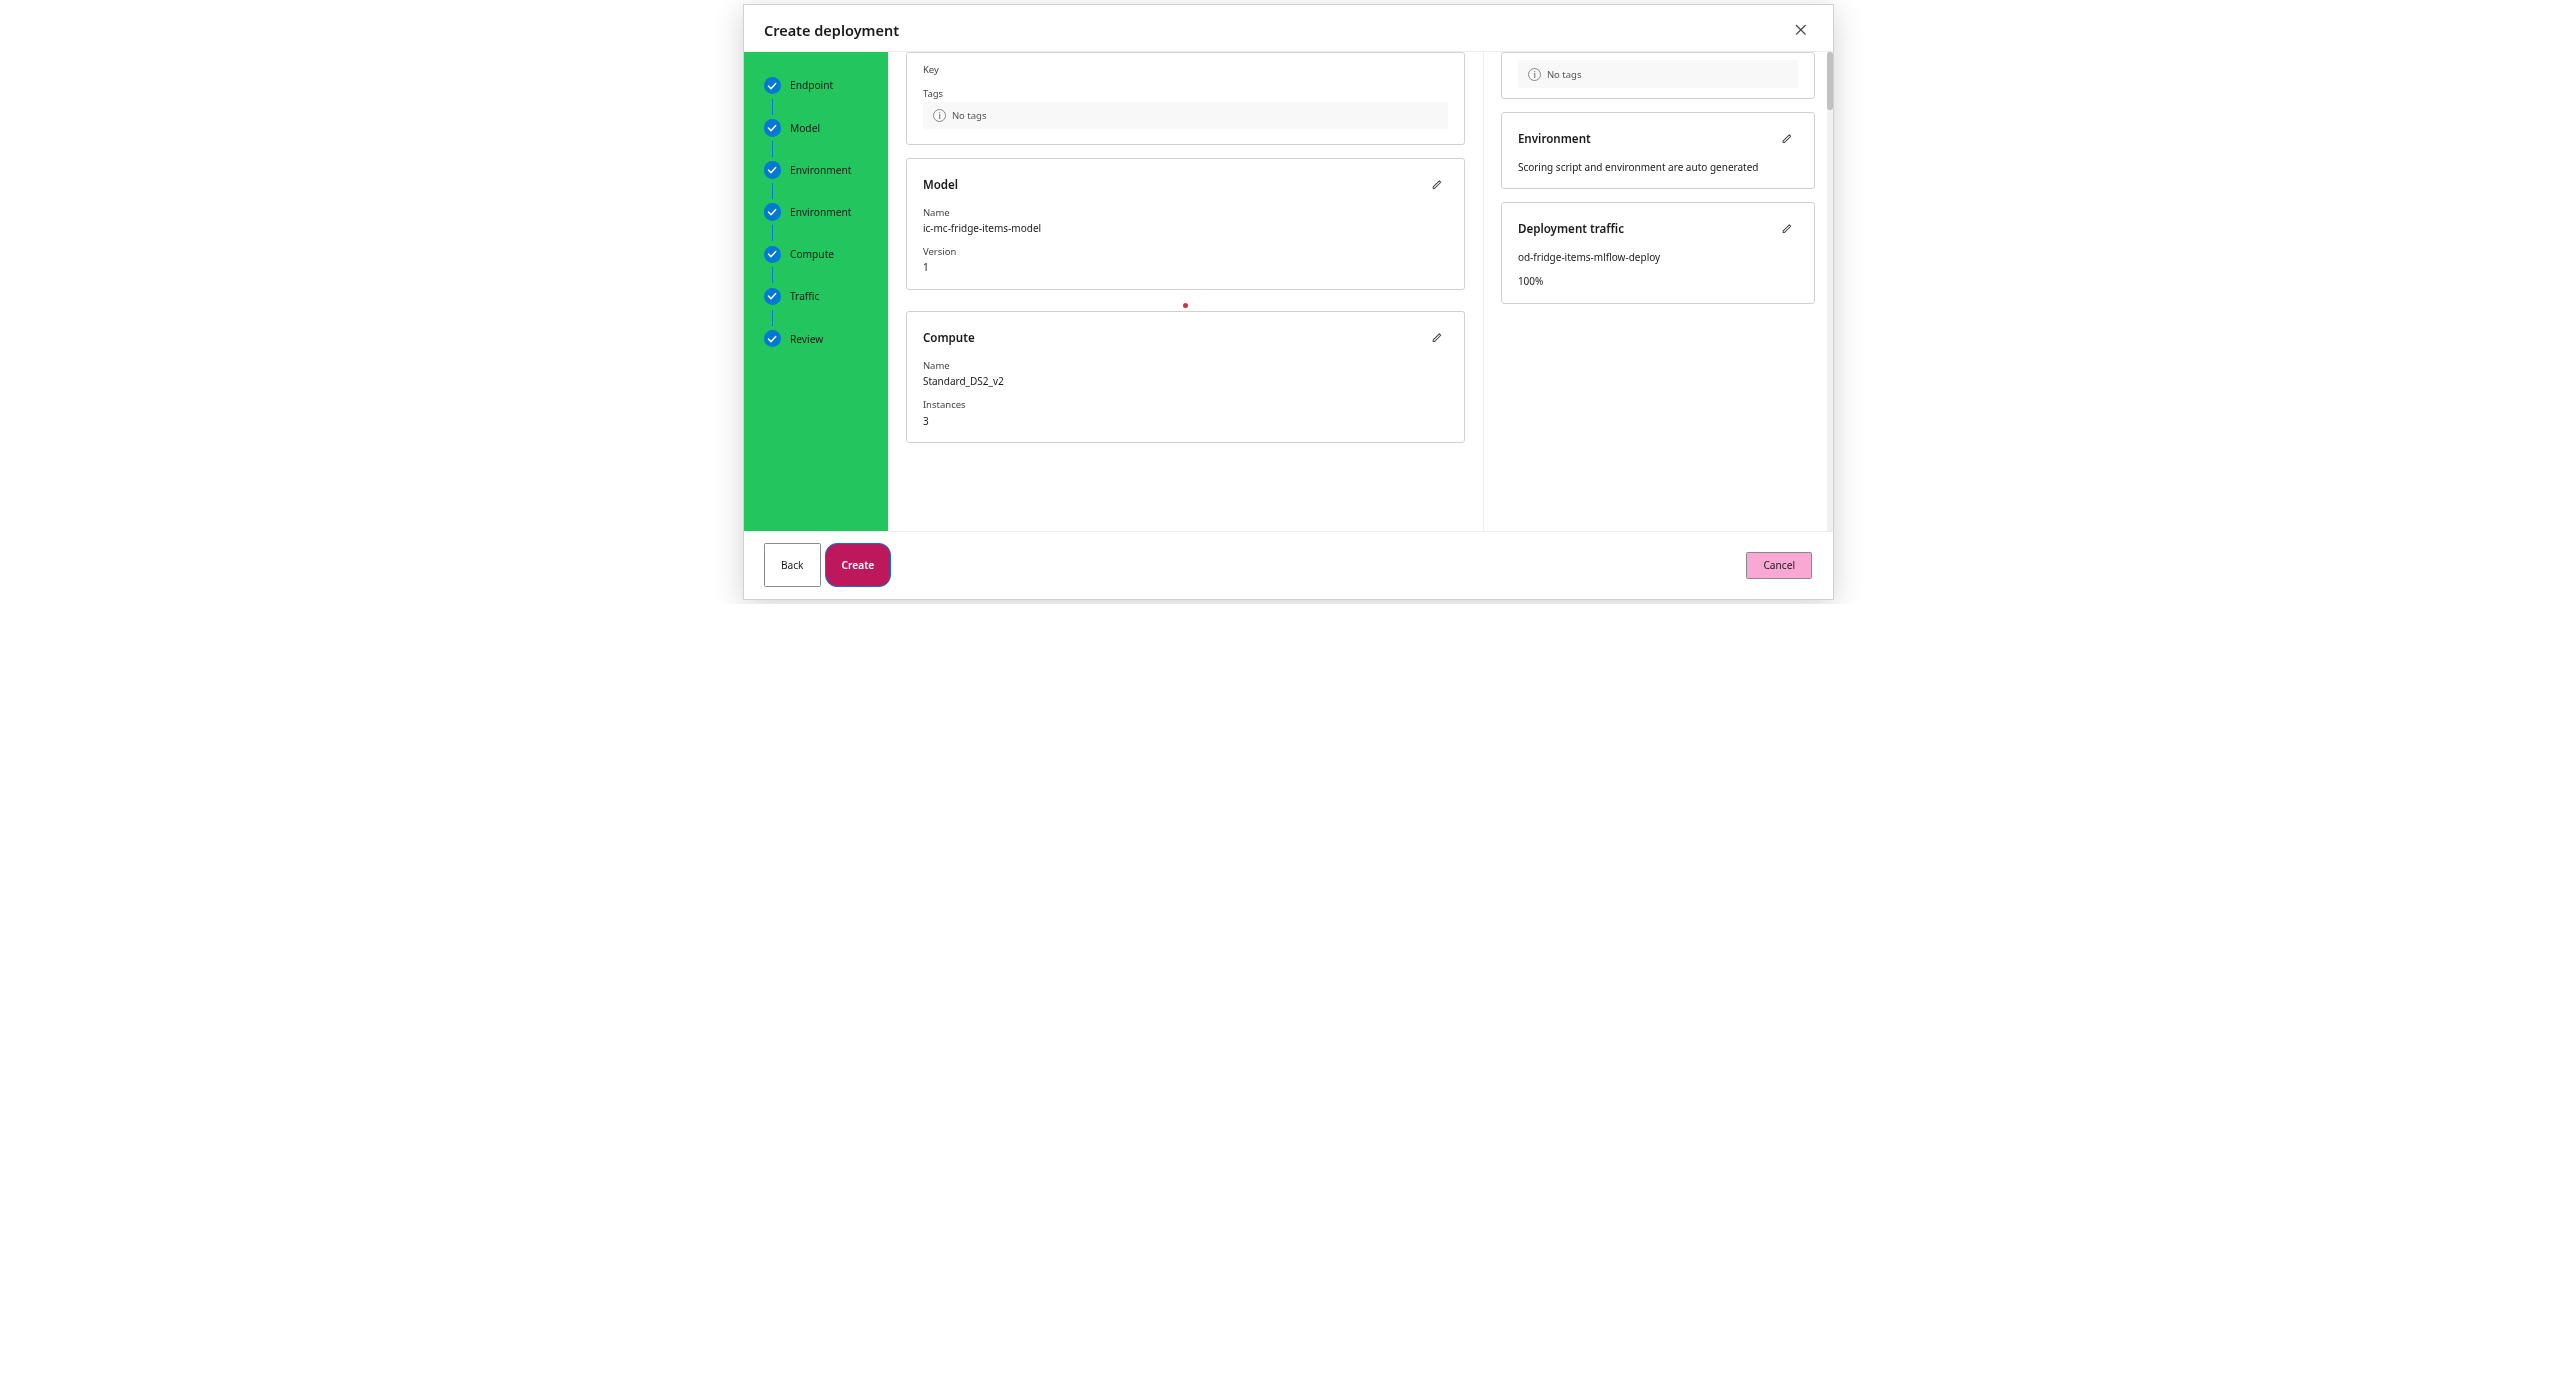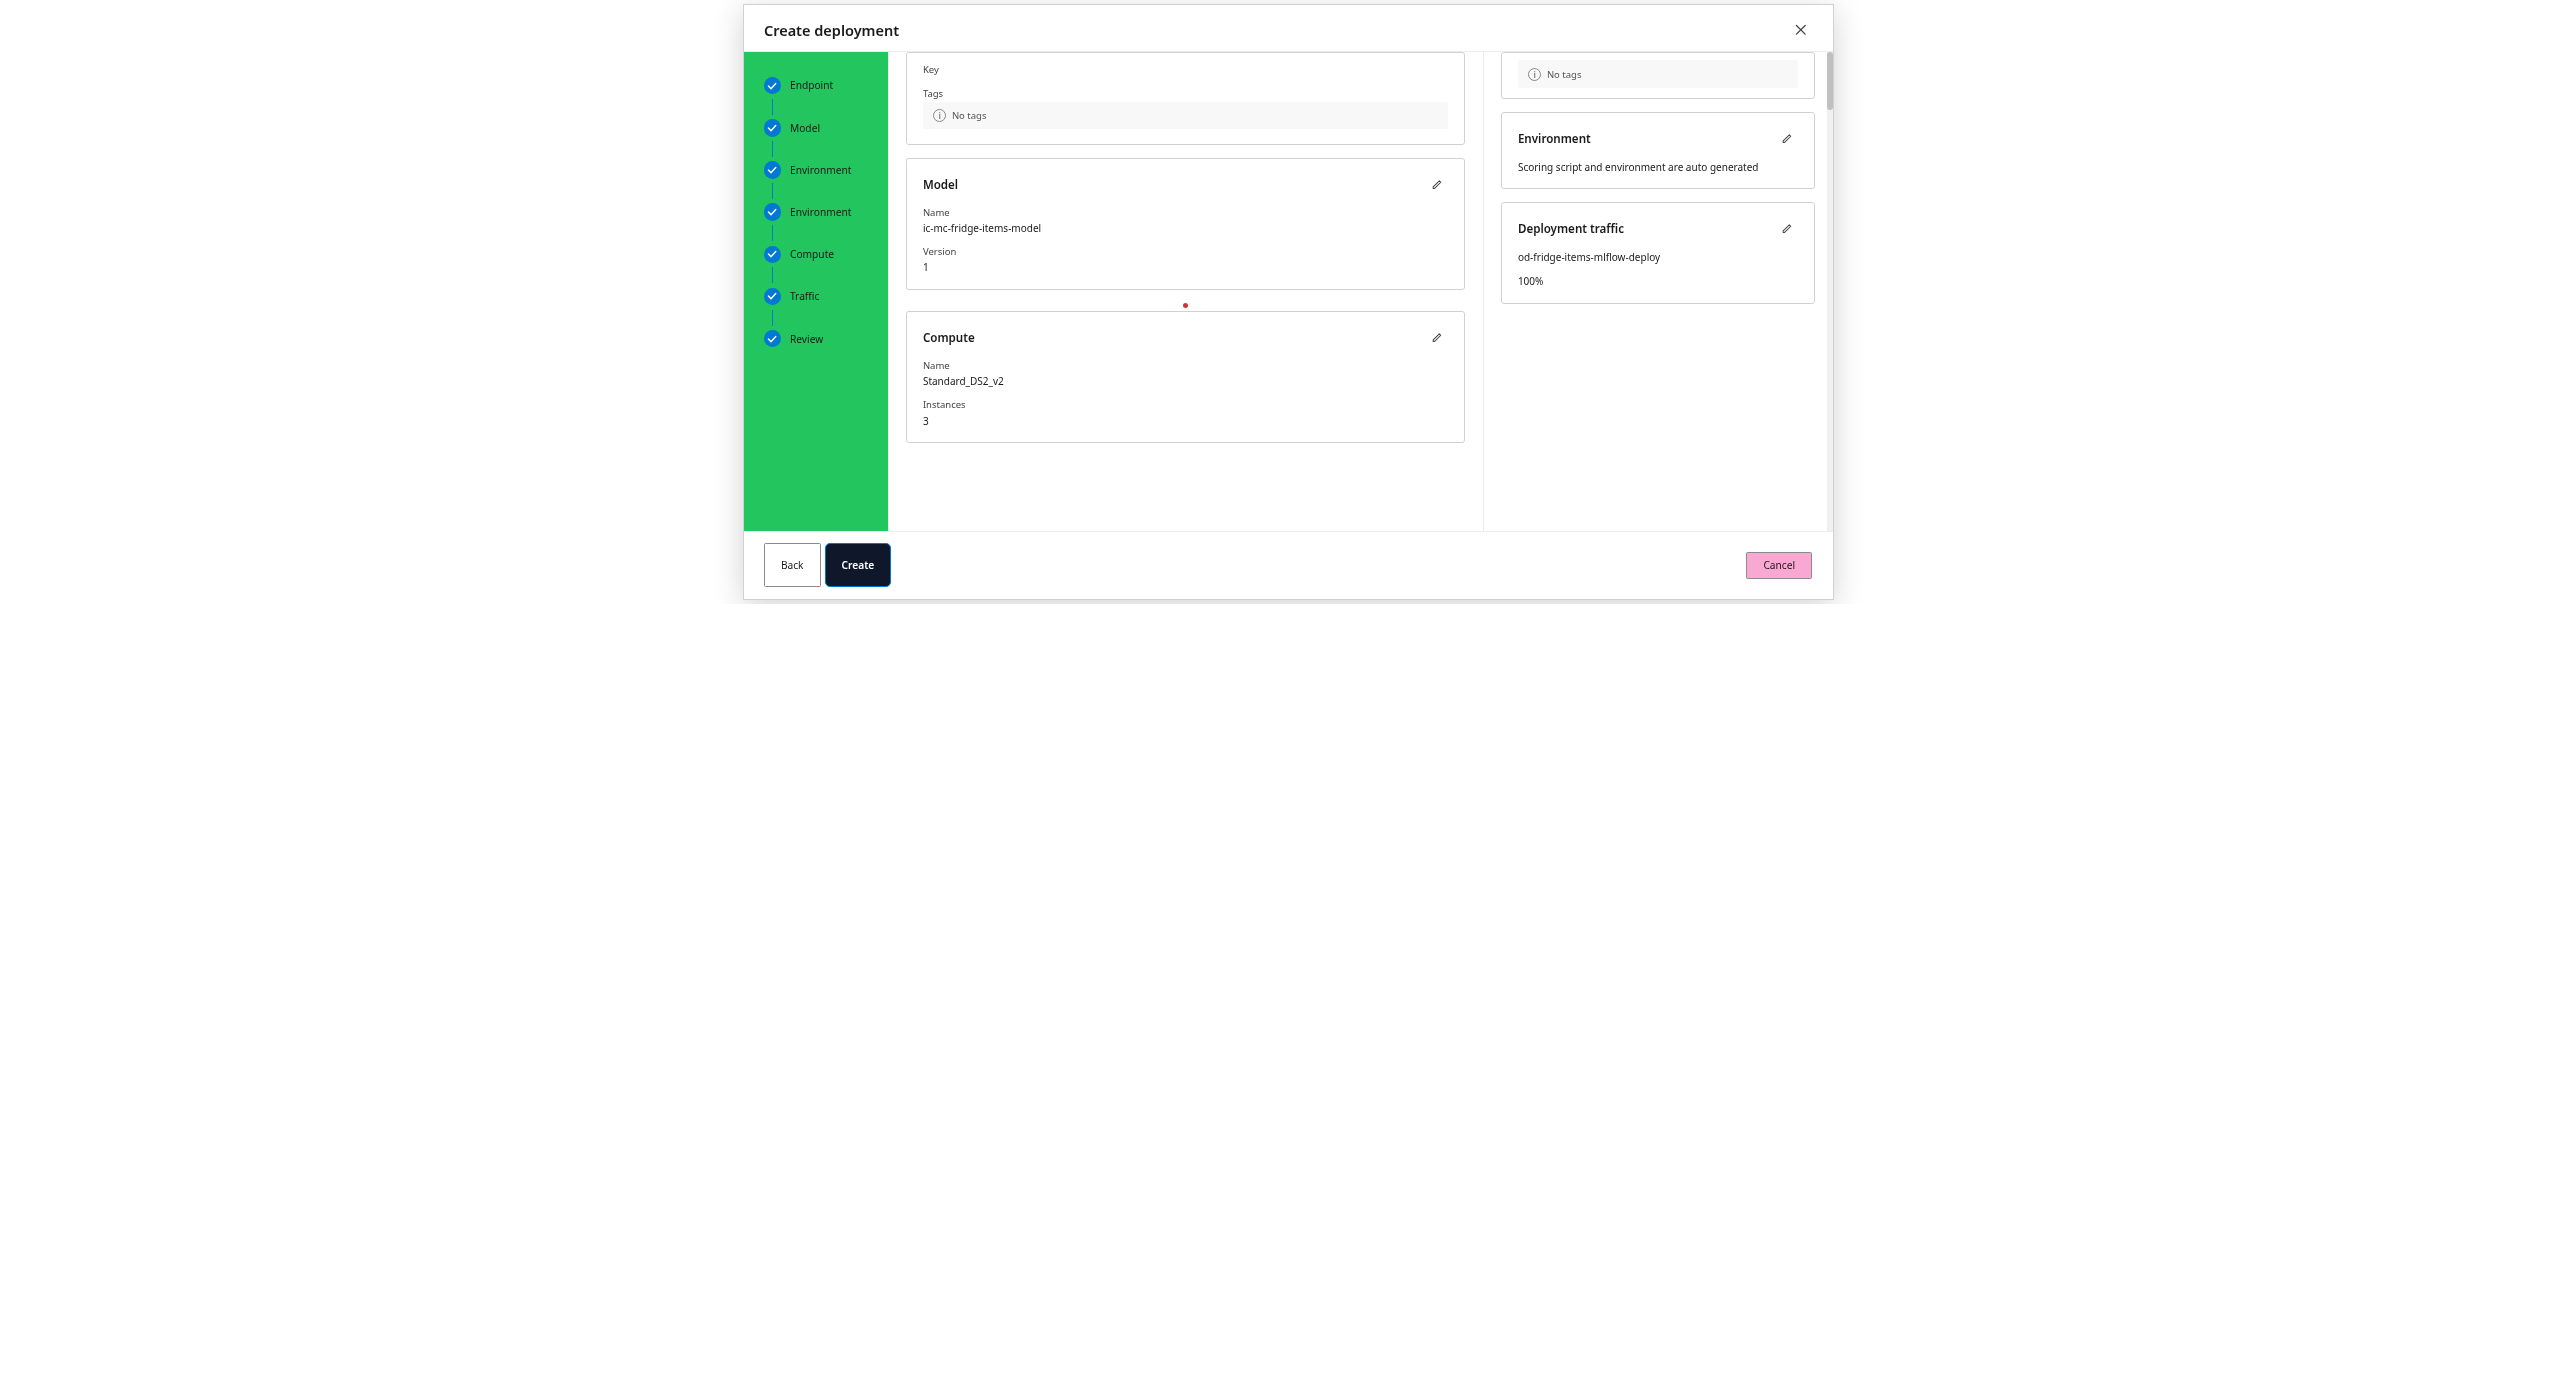--- a/index.html
+++ b/index.html
@@ -268,26 +268,26 @@
       border: 0.7px solid #8a8a8a;
       color: #1a1a1a;
       padding: 5.1px 16px;
       font-size: 10.2px;
       border-radius: 1.5px;
       cursor: pointer;
       font-family: inherit;
     }
 
     .btn-create {
-      background: #0f172a;
+      background: #be185d;
       border: 0.7px solid #0078d4;
       color: #fff;
       padding: 14px 16px;
       font-size: 10.2px;
-      border-radius: 5px;
+      border-radius: 12px;
       cursor: pointer;
       font-family: inherit;
       font-weight: 600;
     }
 
     .btn-cancel {
       background: #f9a8d4;
       border: 0.7px solid #8a8a8a;
       color: #1a1a1a;
       padding: 5.1px 16px;

